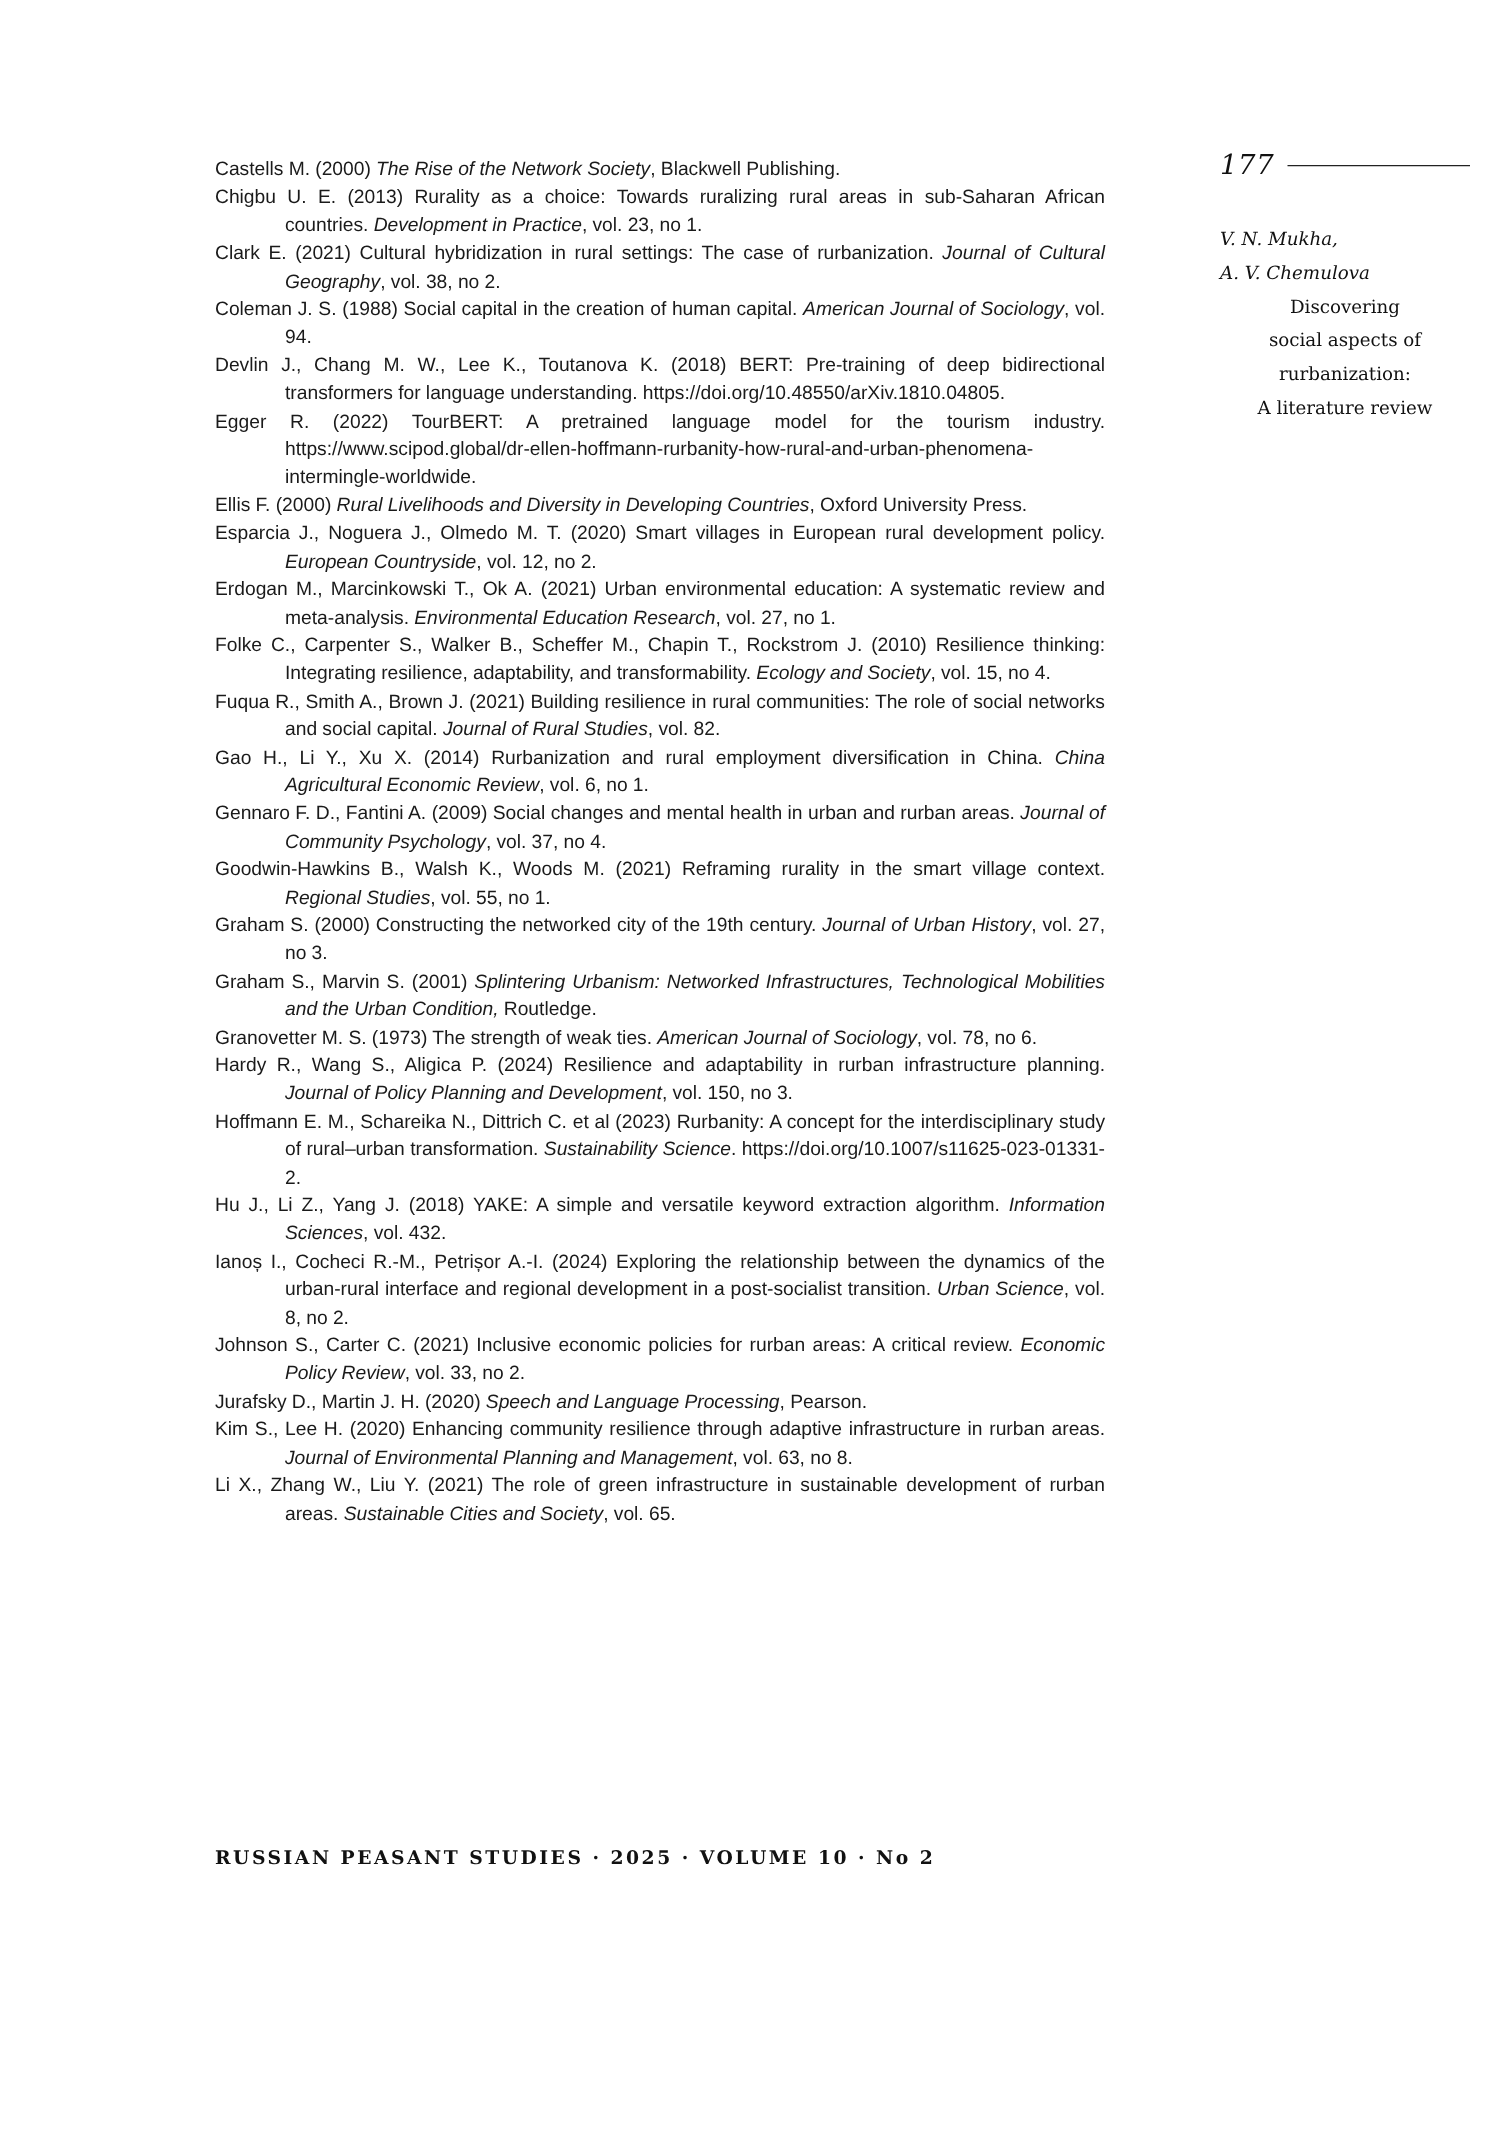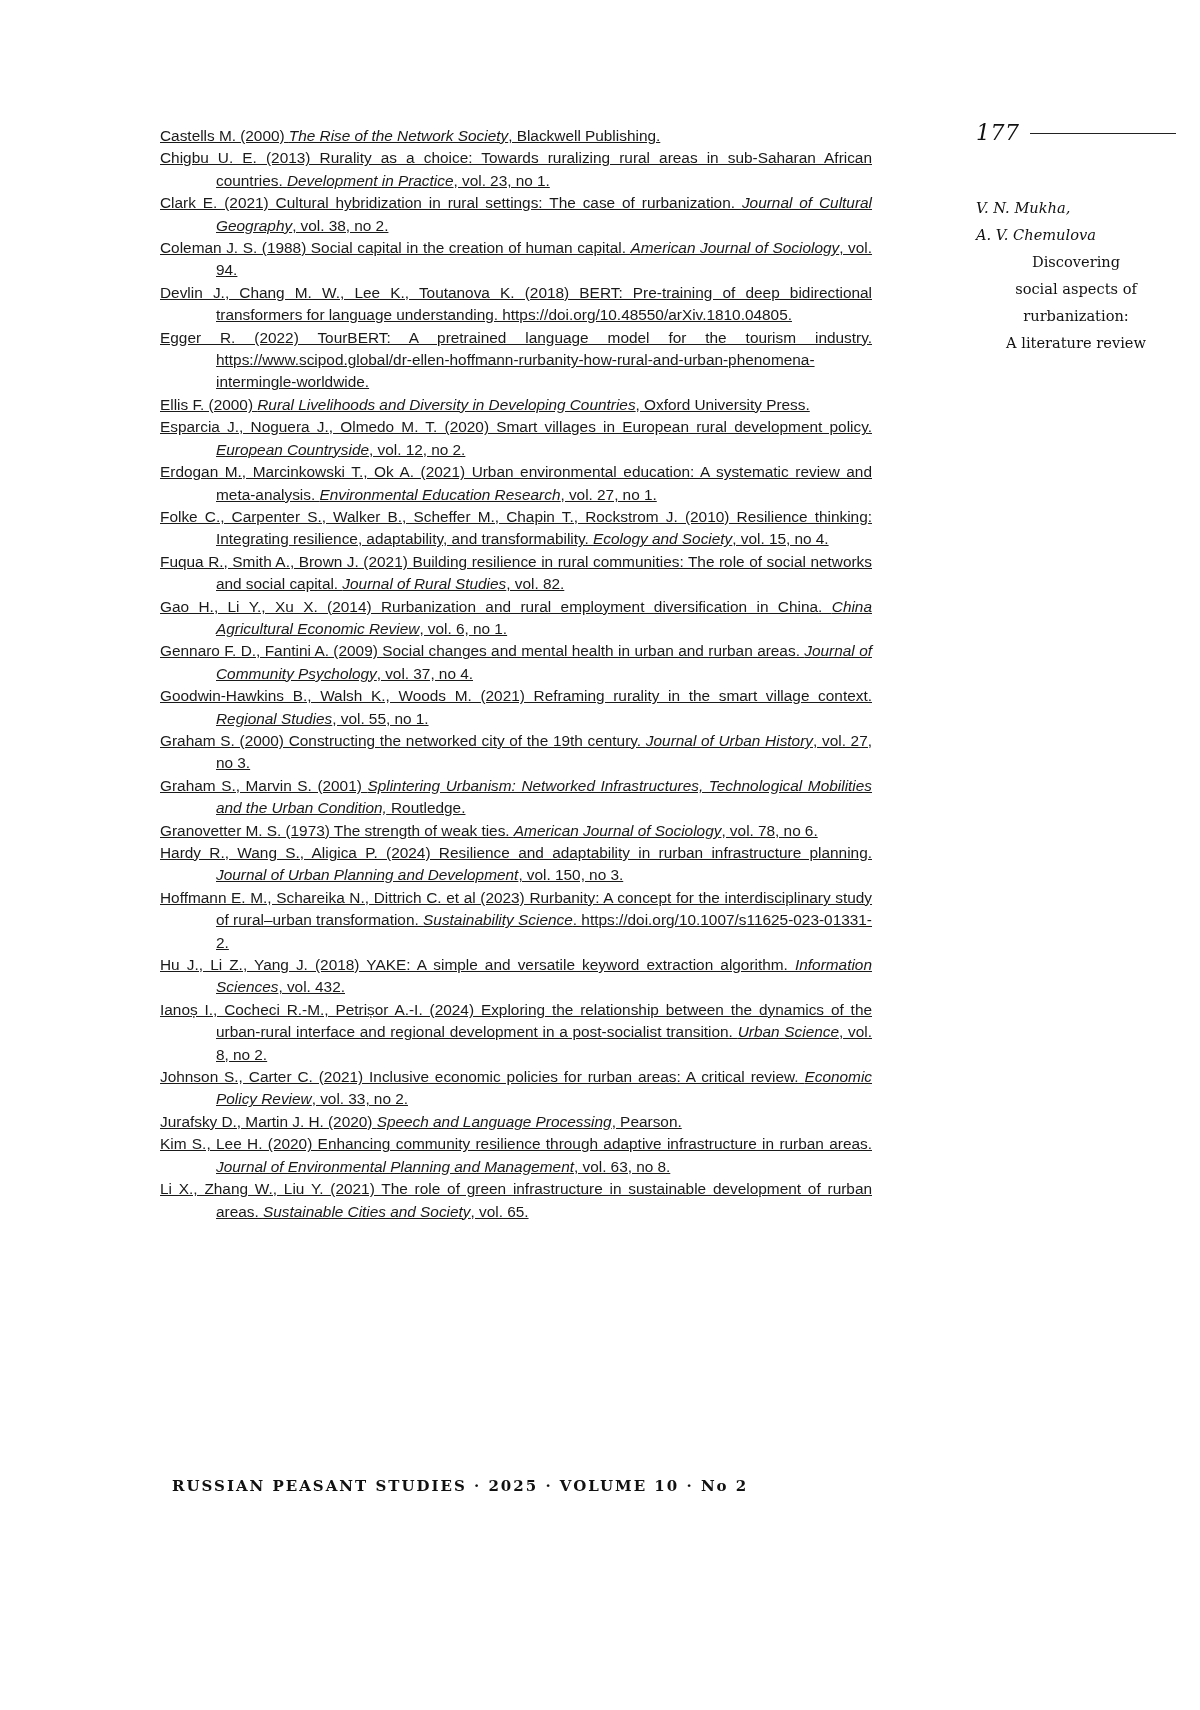--- a/index.html
+++ b/index.html
@@ -20,24 +20,23 @@
     position: absolute;
     left: 0;
     top: 0;
     width: 1200px;
     height: 1710px;
   }
 
   
   .refs {
     position: absolute;
-    left: 160px;
+    left: 172px;
     top: 125px;
     width: 712px;
-    text-decoration: underline;
   }
   .ref {
     font-size: 15.4px;
     line-height: 1.455;
     padding-left: 56px;
     text-indent: -56px;
     margin-bottom: 0px;
     text-align: justify;
     -webkit-hyphens: none;
     hyphens: none;
@@ -67,21 +66,21 @@
     color: #111;
   }
   .folio-rule {
     flex: 1 1 auto;
     height: 1px;
     background: #222;
     position: relative;
     top: -6px;
   }
   .margin-meta {
-    margin-top: 50px;
+    margin-top: 34px;
     font-family: "DejaVu Serif", serif;
     font-size: 14.6px;
     line-height: 1.85;
     color: #111;
   }
   .margin-authors {
     font-style: italic;
   }
   .margin-title {
     font-style: normal;
@@ -116,21 +115,21 @@
       <div class="ref">Esparcia J., Noguera J., Olmedo M. T. (2020) Smart villages in European rural development policy. <i>European Countryside</i>, vol. 12, no 2.</div>
       <div class="ref">Erdogan M., Marcinkowski T., Ok A. (2021) Urban environmental education: A systematic review and meta-analysis. <i>Environmental Education Research</i>, vol. 27, no 1.</div>
       <div class="ref">Folke C., Carpenter S., Walker B., Scheffer M., Chapin T., Rockstrom J. (2010) Resilience thinking: Integrating resilience, adaptability, and transformability. <i>Ecology and Society</i>, vol. 15, no 4.</div>
       <div class="ref">Fuqua R., Smith A., Brown J. (2021) Building resilience in rural communities: The role of social networks and social capital. <i>Journal of Rural Studies</i>, vol. 82.</div>
       <div class="ref">Gao H., Li Y., Xu X. (2014) Rurbanization and rural employment diversification in China. <i>China Agricultural Economic Review</i>, vol. 6, no 1.</div>
       <div class="ref">Gennaro F. D., Fantini A. (2009) Social changes and mental health in urban and rurban areas. <i>Journal of Community Psychology</i>, vol. 37, no 4.</div>
       <div class="ref">Goodwin-Hawkins B., Walsh K., Woods M. (2021) Reframing rurality in the smart village context. <i>Regional Studies</i>, vol. 55, no 1.</div>
       <div class="ref">Graham S. (2000) Constructing the networked city of the 19th century. <i>Journal of Urban History</i>, vol. 27, no 3.</div>
       <div class="ref">Graham S., Marvin S. (2001) <i>Splintering Urbanism: Networked Infrastructures, Technological Mobilities and the Urban Condition,</i> Routledge.</div>
       <div class="ref">Granovetter M. S. (1973) The strength of weak ties. <i>American Journal of Sociology</i>, vol. 78, no 6.</div>
-      <div class="ref">Hardy R., Wang S., Aligica P. (2024) Resilience and adaptability in rurban infrastructure planning. <i>Journal of Urban Planning and Development</i>, vol. 150, no 3.</div>
+      <div class="ref">Hardy R., Wang S., Aligica P. (2024) Resilience and adaptability in rurban infrastructure planning. <i>Journal of Policy Planning and Development</i>, vol. 150, no 3.</div>
       <div class="ref">Hoffmann E. M., Schareika N., Dittrich C. et al (2023) Rurbanity: A concept for the interdisciplinary study of rural–urban transformation. <i>Sustainability Science</i>. https://doi.org/10.1007/s11625-023-01331-2.</div>
       <div class="ref">Hu J., Li Z., Yang J. (2018) YAKE: A simple and versatile keyword extraction algorithm. <i>Information Sciences</i>, vol. 432.</div>
       <div class="ref">Ianoș I., Cocheci R.-M., Petrișor A.-I. (2024) Exploring the relationship between the dynamics of the urban-rural interface and regional development in a post-socialist transition. <i>Urban Science</i>, vol. 8, no 2.</div>
       <div class="ref">Johnson S., Carter C. (2021) Inclusive economic policies for rurban areas: A critical review. <i>Economic Policy Review</i>, vol. 33, no 2.</div>
       <div class="ref">Jurafsky D., Martin J. H. (2020) <i>Speech and Language Processing</i>, Pearson.</div>
       <div class="ref">Kim S., Lee H. (2020) Enhancing community resilience through adaptive infrastructure in rurban areas. <i>Journal of Environmental Planning and Management</i>, vol. 63, no 8.</div>
       <div class="ref">Li X., Zhang W., Liu Y. (2021) The role of green infrastructure in sustainable development of rurban areas. <i>Sustainable Cities and Society</i>, vol. 65.</div>
     </div>
 
   <div class="margin-block">

